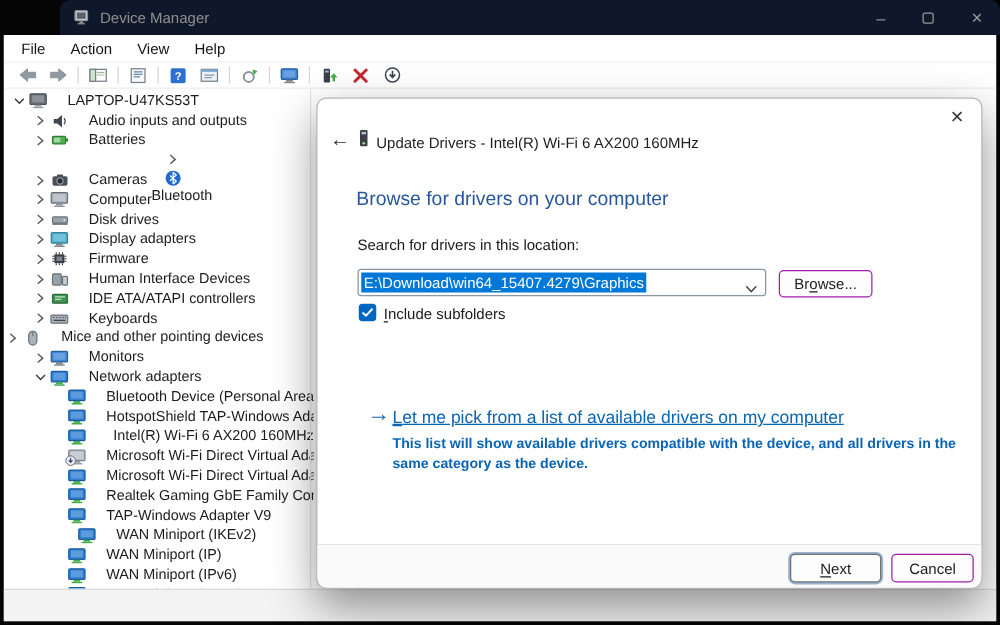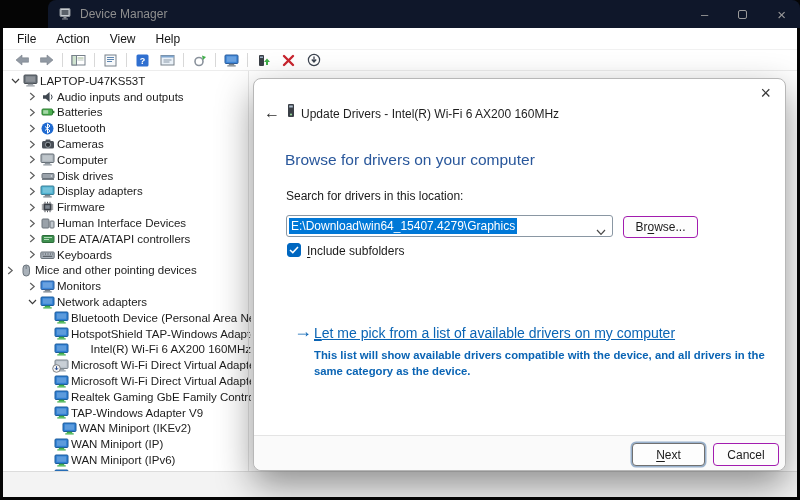--- a/index.html
+++ b/index.html
@@ -23,21 +23,21 @@
   .tbtn{width:25px;height:19px;display:flex;align-items:center;justify-content:center;}
   .tsep{width:1px;height:14px;background:#d8d8d8;margin:0 3px;}
 
   .pane-divider{position:absolute;left:245px;top:43px;bottom:26px;width:1px;background:#e6e6e6;}
 
   
   .tree{position:absolute;left:0;top:43px;bottom:26px;width:248px;overflow:hidden;padding-top:2px;}
   .trow{display:flex;align-items:center;height:15.8px;white-space:nowrap;font-size:11.5px;color:#1c1c1c;}
   .chev{width:14px;flex:0 0 14px;display:flex;justify-content:center;align-items:center;}
   .ticon{width:17px;flex:0 0 17px;display:flex;justify-content:center;align-items:center;position:relative;}
-  .tlabel{margin-left:1px;}
+  .tlabel{margin-left:15px;}
 
   .statusbar{position:absolute;left:0;right:0;bottom:0;height:26px;background:#f3f3f3;border-top:1px solid #dcdcdc;}
 
   
   .dialog{position:absolute;left:253px;top:78px;width:533px;height:393px;background:#fff;
     border:1px solid #b7b7b7;border-radius:8px;box-shadow:0 14px 36px rgba(0,0,0,.42);z-index:5;}
   .dlg-close{position:absolute;right:14px;top:4px;font-size:18px;color:#3a3a3a;}
   .dlg-back{position:absolute;left:10px;top:25px;font-size:16px;color:#2c2c2c;}
   .dlg-title-icon{position:absolute;left:31px;top:24px;}
   .dlg-title{position:absolute;left:47px;top:28px;font-size:12px;color:#1f1f1f;}
@@ -210,21 +210,21 @@
           </span>
           <span class="ticon">
             <svg width="14" height="12" viewBox="0 0 14 12">
               <rect x="1" y="3" width="10.5" height="6" rx="1" fill="#4caf50" stroke="#2e7d32"></rect>
               <rect x="11.8" y="4.8" width="1.6" height="2.4" fill="#2e7d32"></rect>
               <rect x="2.2" y="4.2" width="5" height="3.6" fill="#a5d6a7"></rect>
             </svg>
           </span>
           <span class="tlabel">Batteries</span>
         </div>
-        <div class="trow" style="padding-left: 22px;">
+        <div class="trow" style="padding-left: 22px; flex-direction: column;">
           <span class="chev">
             <svg width="7" height="9" viewBox="0 0 7 9">
               <polyline points="1.2,1 5.2,4.5 1.2,8" fill="none" stroke="#5f5f5f" stroke-width="1.2"></polyline>
             </svg>
           </span>
           <span class="ticon">
             <svg width="13" height="13" viewBox="0 0 13 13">
               <circle cx="6.5" cy="6.5" r="6" fill="#1f6ad1"></circle>
               <path d="M6.5 1.8 v9.4 M6.5 1.8 L9 4 L4 8.6 M6.5 11.2 L9 9 L4 4.4" stroke="#fff" fill="none"></path>
             </svg>

